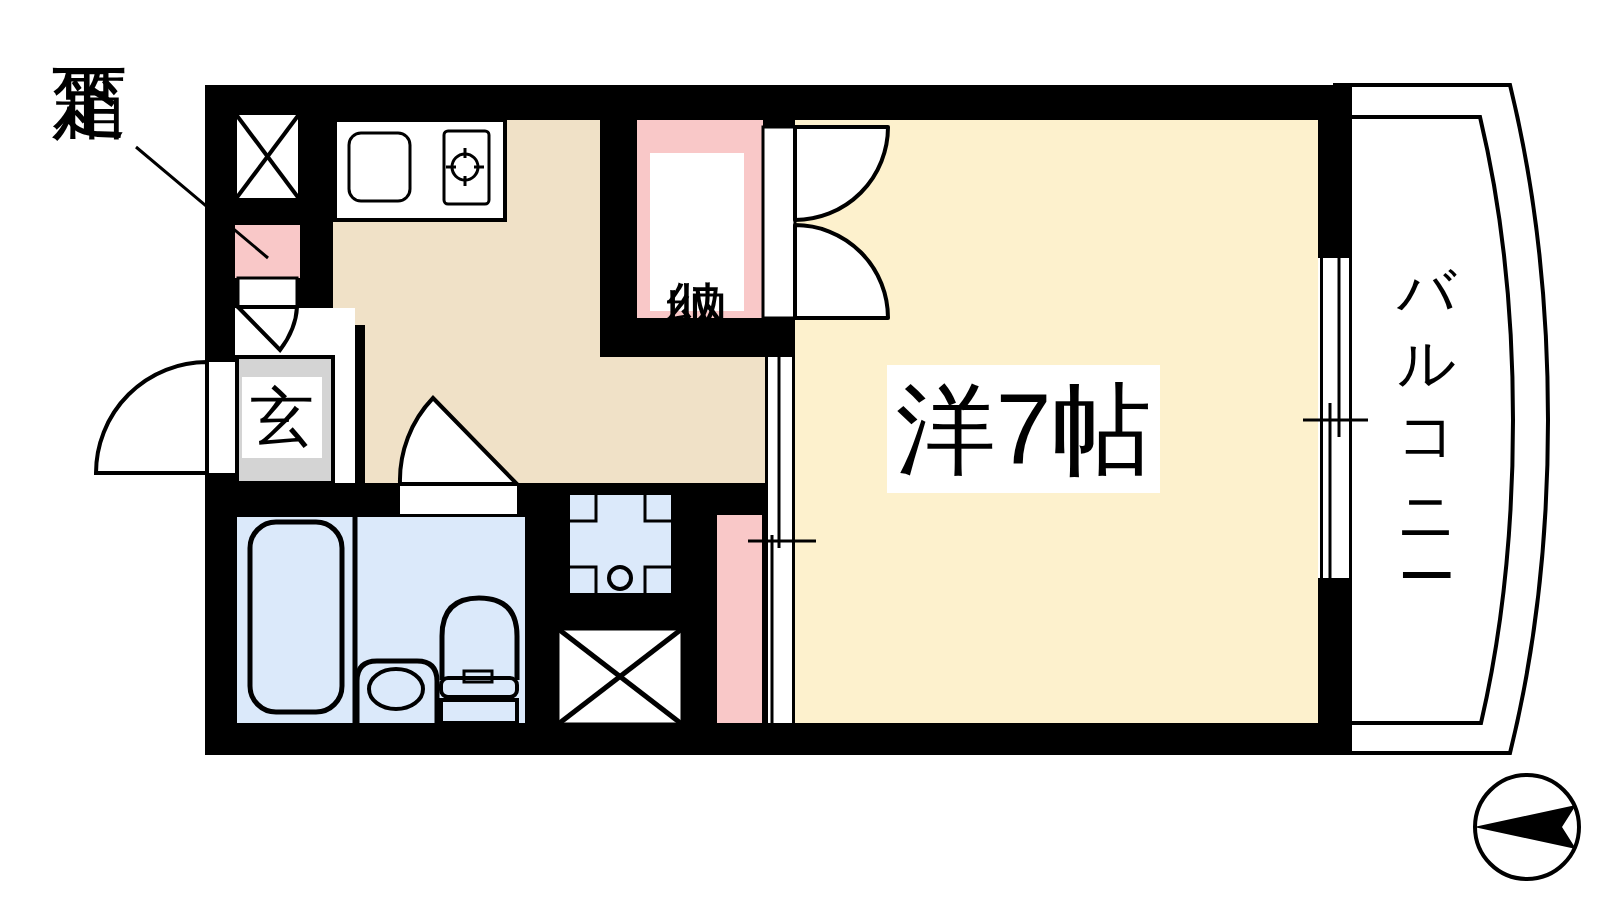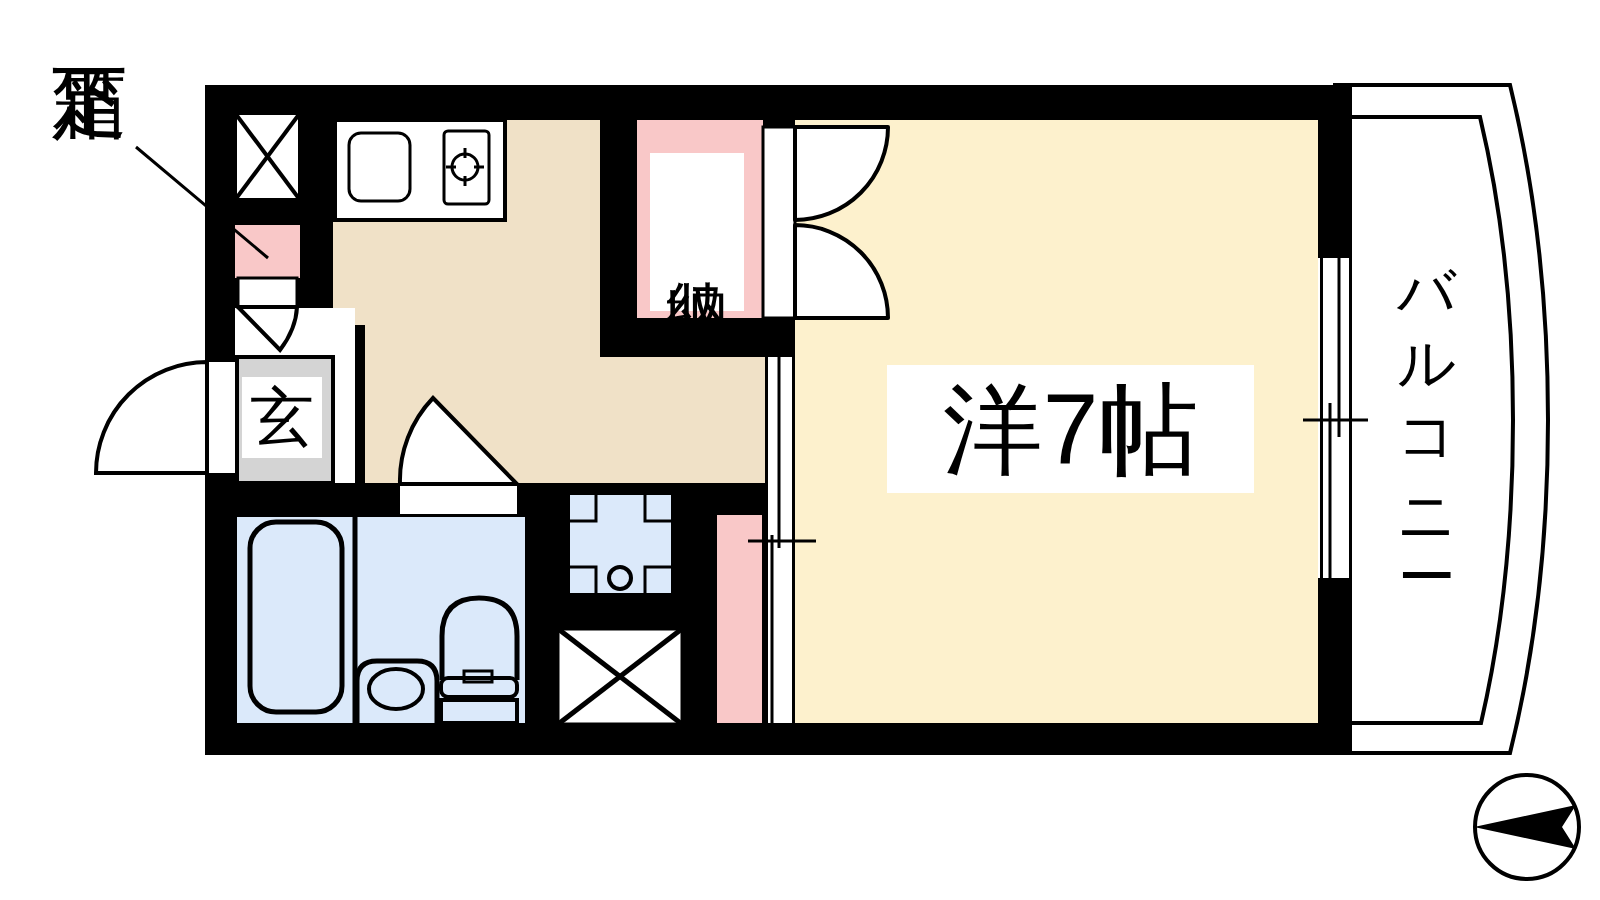--- a/index.html
+++ b/index.html
@@ -117,19 +117,19 @@
   <g>
     <circle cx="1527" cy="827" r="52" fill="#ffffff" stroke="#000" stroke-width="4"></circle>
     <polygon points="1474,827 1576,805 1562,827 1576,849" fill="#000000"></polygon>
   </g>
 </svg>
 
 <div class="label v" style="left:52px;top:10px;font-size:76px;">下足箱</div>
 
 <div class="label box v" style="left:650px;top:153px;width:94px;height:158px;font-size:62px;">収納</div>
 
-<div class="label box" style="left:887px;top:365px;width:367px;height:128px;font-size:100px;">洋7帖</div>
+<div class="label box" style="left:887px;top:365px;width:273px;height:128px;font-size:100px;">洋7帖</div>
 
 <div class="label box" style="left:242px;top:377px;width:80px;height:81px;font-size:64px;">玄</div>
 
 <div class="label v" style="left:1398px;top:226px;font-size:58px;letter-spacing:14px;">バルコニー</div>
 
 </div>
 
 </body></html>

